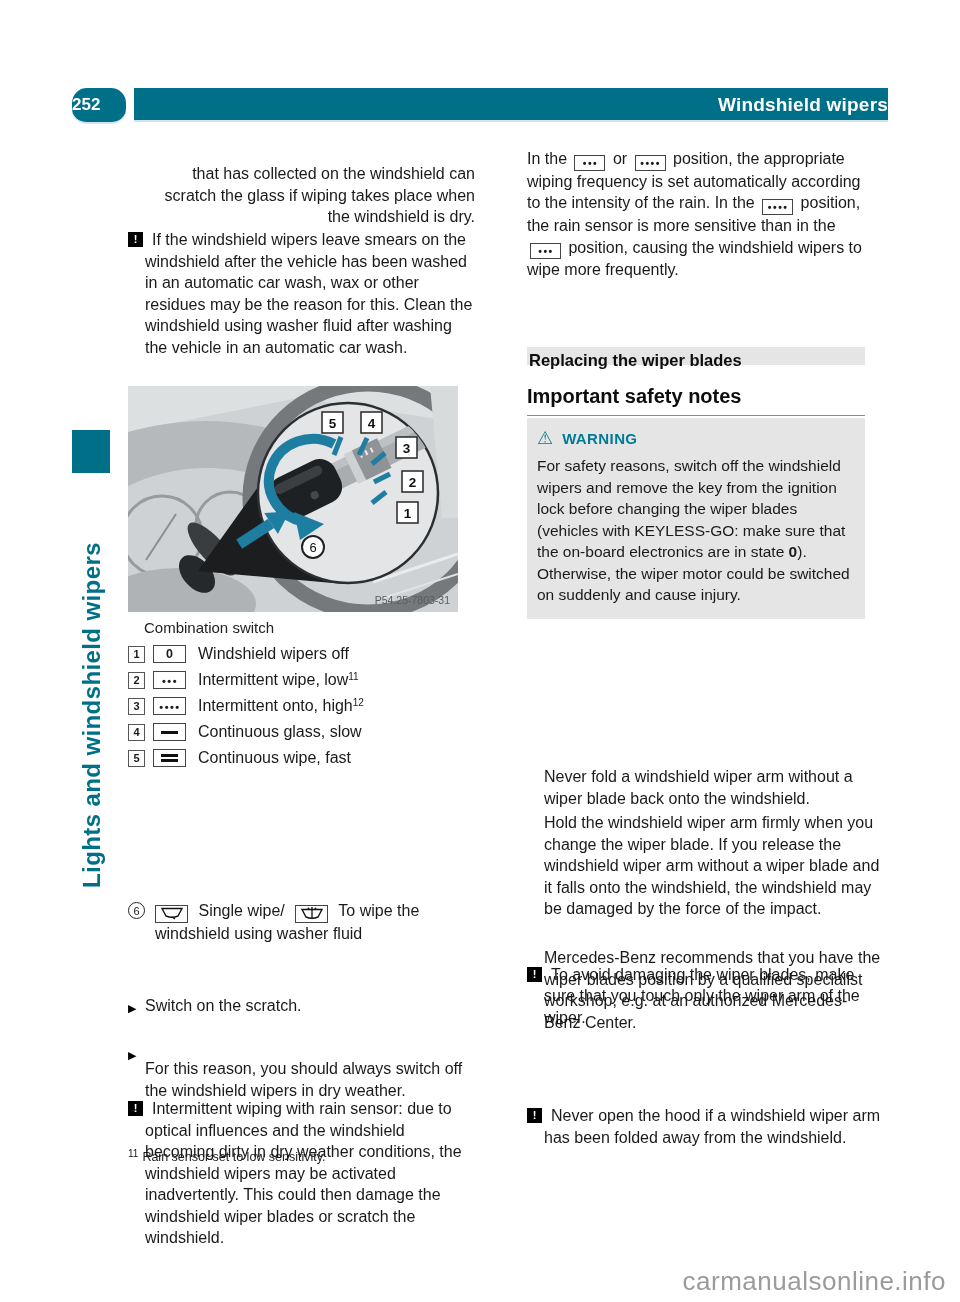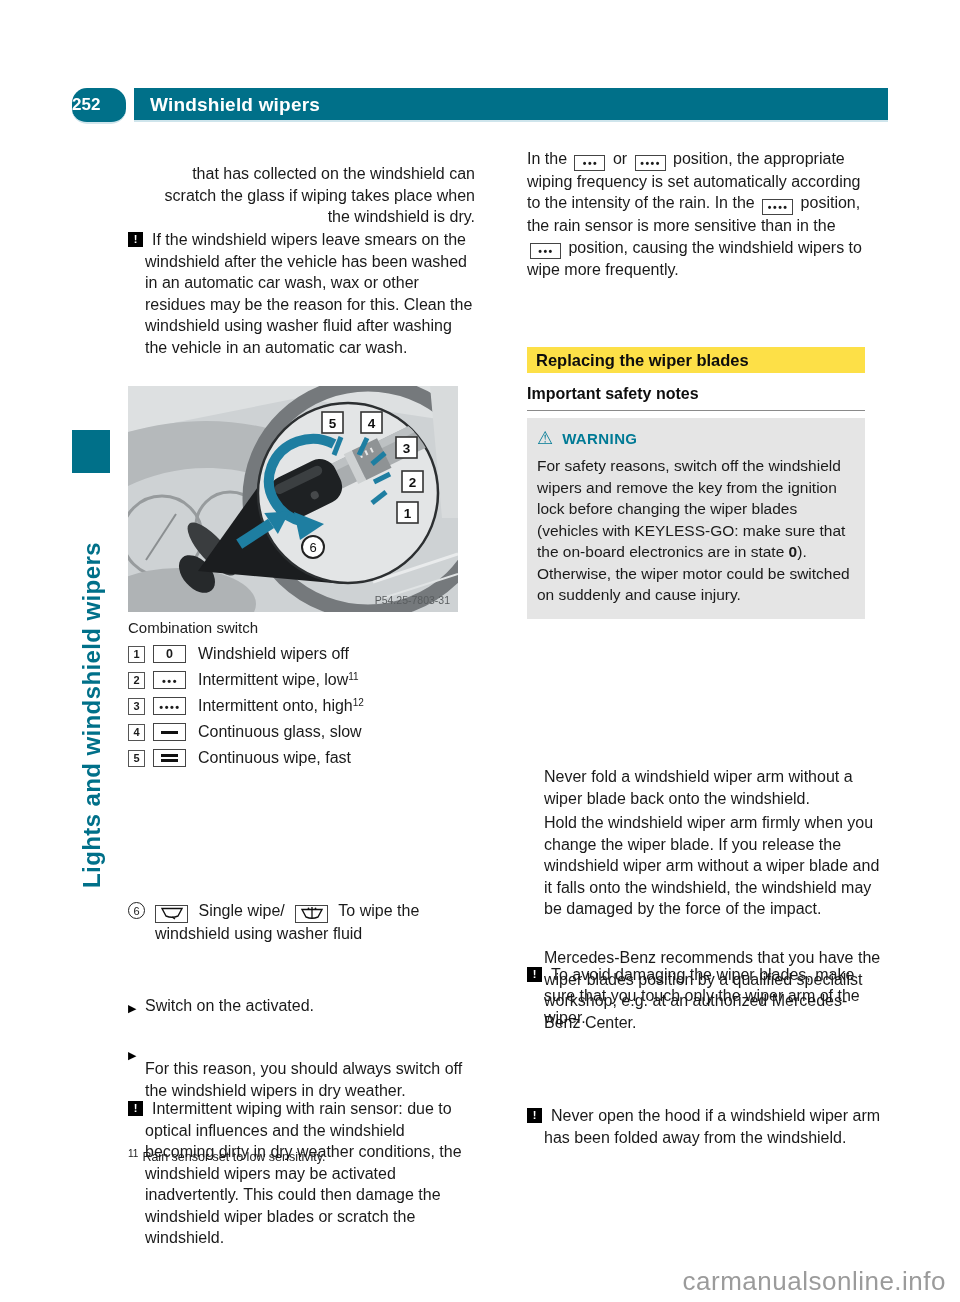--- a/index.html
+++ b/index.html
@@ -13,21 +13,21 @@
 
   
   .pagenum-box{
     left:72px;top:88px;width:54px;height:34px;background:#007089;color:#fff;
     font-weight:bold;font-size:17px;display:flex;align-items:center;justify-content:flex-start;
     border-bottom:2px solid #cfe5ec;box-sizing:content-box;border-radius:15px;
   }
   .title-bar{
     left:134px;top:88px;width:754px;height:34px;background:#007089;color:#fff;
     font-weight:bold;font-size:19px;line-height:34px;padding-left:16px;box-sizing:border-box;
-    border-bottom:2px solid #cfe5ec;letter-spacing:0.2px;
+    border-bottom:2px solid #cfe5ec;letter-spacing:0.2px;text-align:right;
   }
 
   
   .tab-square{left:72px;top:430px;width:38px;height:43px;background:#007089;}
   .side-label{
     left:72px;top:488px;height:400px;width:40px;
     writing-mode:vertical-rl;transform:rotate(180deg);
     color:#007089;font-weight:bold;font-size:24px;letter-spacing:0.4px;
     display:flex;align-items:center;
   }
@@ -82,25 +82,25 @@
   
   .isym{
     display:inline-flex;align-items:center;justify-content:center;
     min-width:31px;height:16px;border:1px solid #444;box-sizing:border-box;background:#fff;
     font-weight:bold;font-size:10.5px;letter-spacing:1.5px;vertical-align:-2.5px;
     margin:0 3px;padding:1px 2px 0 3px;
   }
 
   
   .section-bar{
-    background:#fde047;height:26px;line-height:26px;padding-left:9px;
+    background:#e5e5e5;height:18px;line-height:26px;padding-left:2px;
     font-weight:bold;font-size:16.5px;color:#0d0d0d;box-sizing:border-box;
   }
   .subsection{
-    font-weight:bold;font-size:16px;color:#0d0d0d;
+    font-weight:bold;font-size:20px;color:#0d0d0d;
     padding-bottom:7px;border-bottom:1px solid #8a8a8a;
   }
   .warnbox{background:#e5e5e5;padding:11px 6px 13px 10px;box-sizing:border-box;}
   .warn-head{display:flex;align-items:center;gap:9px;margin-bottom:8px;}
   .warn-icon{color:#007a95;font-size:18px;line-height:18px;}
   .warn-label{color:#007a95;font-weight:bold;font-size:15px;letter-spacing:0.4px;}
   .warn-body{font-size:15.5px;line-height:21.5px;}
 
   
   .fnrow{font-size:12.5px;line-height:20px;}
@@ -198,21 +198,21 @@
     <rect x="274" y="85" width="21" height="21" fill="#fff" stroke="#333" stroke-width="1.6"></rect>
     <text x="284.5" y="100.5" text-anchor="middle" class="fig-callout-text">2</text>
     <rect x="269" y="116" width="21" height="21" fill="#fff" stroke="#333" stroke-width="1.6"></rect>
     <text x="279.5" y="131.5" text-anchor="middle" class="fig-callout-text">1</text>
     <circle cx="185" cy="161" r="11" fill="#fff" stroke="#222" stroke-width="2"></circle>
     <text x="185" y="166" text-anchor="middle" class="fig-callout-six">6</text>
   </g>
   <text x="322" y="218" text-anchor="end" class="fig-code">P54.25-7803-31</text>
 </svg>
 
-<p class="abs lcol caption" style="top:618px;">Combination switch</p>
+<p class="abs lcol caption" style="top:618px;margin-left:16px;">Combination switch</p>
 
 <div class="abs lcol legend-row" style="top:641px;">
   <span class="numbox">1</span>
   <span class="symbox zero">0</span>
   <span>Windshield wipers off</span>
 </div>
 <div class="abs lcol legend-row" style="top:667px;">
   <span class="numbox">2</span>
   <span class="symbox dots">•••</span>
   <span><span>Intermittent wipe, low</span><span class="sup">11</span></span>
@@ -253,21 +253,21 @@
         <circle cx="8.5" cy="1.5" r="0.9" fill="#111"></circle>
         <circle cx="12" cy="1" r="0.9" fill="#111"></circle>
         <circle cx="15.5" cy="1.5" r="0.9" fill="#111"></circle>
       </svg>
     </span>
   <span>To wipe the windshield using washer fluid</span>
 </div>
 
 <div class="abs lcol body-text step" style="top:821px;">
   <span class="smark">▶</span>
-  <span>Switch on the activated.</span>
+  <span>Switch on the scratch.</span>
 </div>
 <div class="abs lcol body-text step" style="top:847px;">
   <span class="smark">▶</span>
 </div>
 
 <div class="abs lcol body-text note" style="top:903px;">
   <span class="nicon">!</span>
   <span>Intermittent wiping with rain sensor: due to optical influences and the windshield becoming dirty in dry weather conditions, the windshield wipers may be activated inadvertently. This could then damage the windshield wiper blades or scratch the windshield.</span>
 </div>
 <p class="abs lcol body-text indent" style="top:1058px;">For this reason, you should always switch off the windshield wipers in dry weather.</p>

